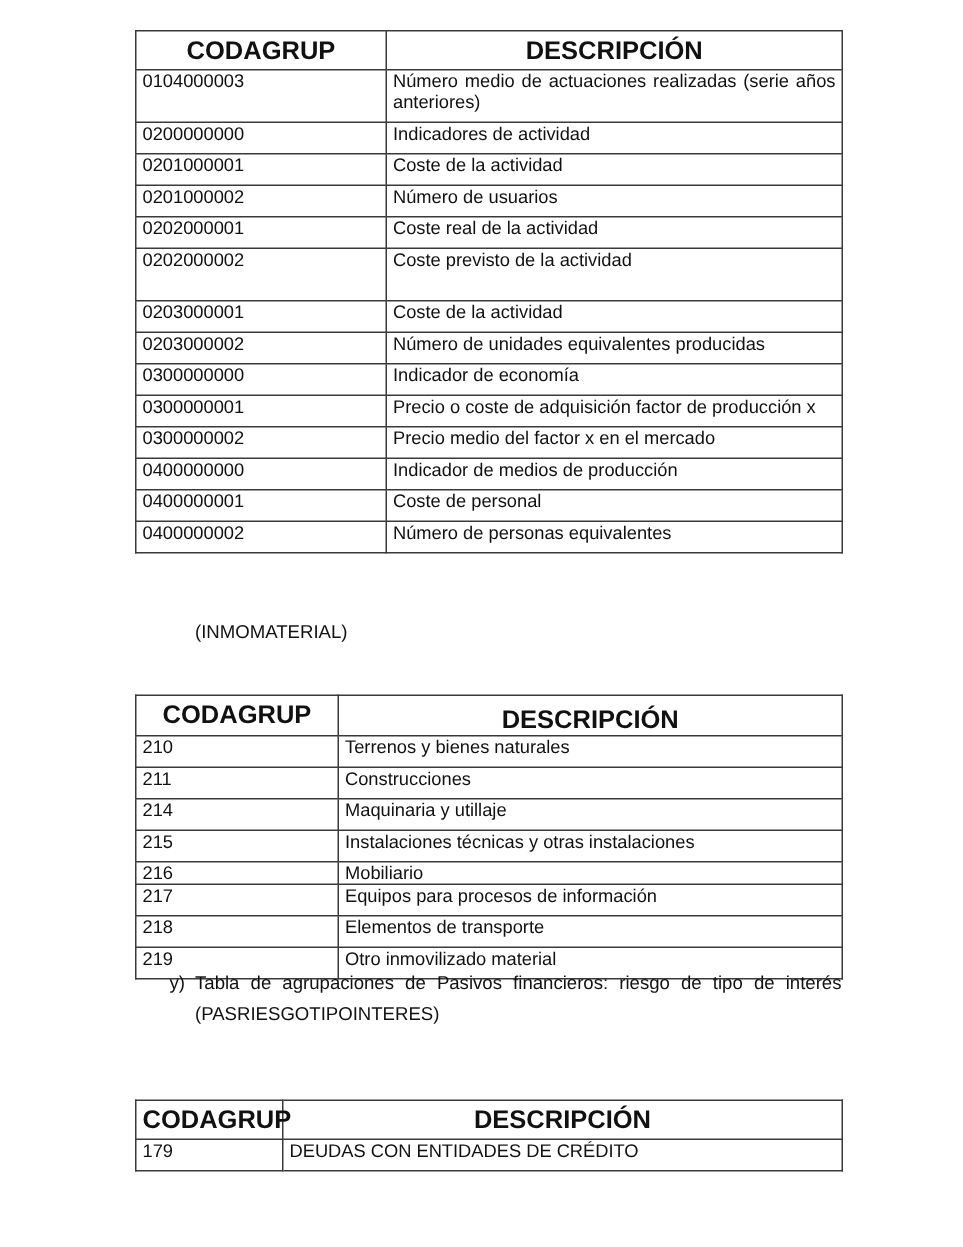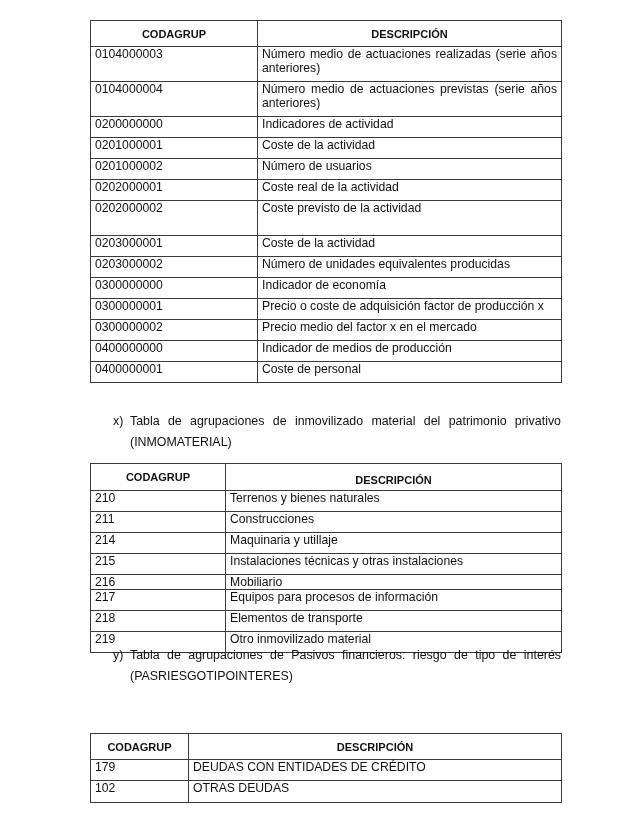--- a/index.html
+++ b/index.html
@@ -8,21 +8,21 @@
     font-family: "Liberation Sans", sans-serif; color: #111;
   }
   table.t {
     position: absolute; border-collapse: collapse;
     border: 1.5px solid #3a3a3a; font-size: 12.2px; table-layout: fixed;
   }
   table.t th, table.t td {
     border: 1px solid #3a3a3a; padding: 0 4px; vertical-align: top; line-height: 14px;
   }
   table.t th {
-    font-weight: bold; text-align: center; vertical-align: middle; font-size: 11px;
+    font-weight: bold; text-align: center; vertical-align: middle; font-size: 17px;
   }
   table.t td.desc { text-align: justify; }
   .para {
     position: absolute; font-size: 12.4px; line-height: 21px; text-align: justify;
     text-align-last: auto;
   }
   .para .line1 { display: block; text-align: justify; text-align-last: justify; }
   .para .line2 { display: block; padding-left: 17px; }
   .lbl { display: inline-block; width: 17px; }
 </style>
@@ -37,24 +37,20 @@
   <thead>
     <tr style="height:26px">
       <th>CODAGRUP</th>
       <th>DESCRIPCIÓN</th>
     </tr>
   </thead>
   <tbody>
     <tr style="height:35px">
         <td>0104000003</td>
         <td class="desc">Número medio de actuaciones realizadas (serie años anteriores)</td>
-      </tr>
-    <tr style="height:35px">
-        <td>0104000004</td>
-        <td class="desc">Número medio de actuaciones previstas (serie años anteriores)</td>
       </tr>
     <tr style="height:21px">
         <td>0200000000</td>
         <td class="desc">Indicadores de actividad</td>
       </tr>
     <tr style="height:21px">
         <td>0201000001</td>
         <td class="desc">Coste de la actividad</td>
       </tr>
     <tr style="height:21px">
@@ -90,25 +86,28 @@
         <td class="desc">Precio medio del factor x en el mercado</td>
       </tr>
     <tr style="height:21px">
         <td>0400000000</td>
         <td class="desc">Indicador de medios de producción</td>
       </tr>
     <tr style="height:21px">
         <td>0400000001</td>
         <td class="desc">Coste de personal</td>
       </tr>
+    <tr style="height:21px">
+        <td>0400000002</td>
+        <td class="desc">Número de personas equivalentes</td>
+      </tr>
   </tbody>
 </table>
 
 <div class="para" style="left:113px; top:411px; width:448px;">
-  <span class="line1"><span class="lbl">x)</span><span>Tabla de agrupaciones de inmovilizado material del patrimonio privativo</span></span>
   <span class="line2">(INMOMATERIAL)</span>
 </div>
 
 <table class="t" style="left:90px; top:463px; width:471px;">
   <colgroup>
       <col style="width:135px">
       <col style="width:336px">
     </colgroup>
   <thead>
     <tr style="height:27px">
@@ -166,18 +165,14 @@
     <tr style="height:26px">
       <th>CODAGRUP</th>
       <th>DESCRIPCIÓN</th>
     </tr>
   </thead>
   <tbody>
     <tr style="height:21px">
         <td>179</td>
         <td class="desc">DEUDAS CON ENTIDADES DE CRÉDITO</td>
       </tr>
-    <tr style="height:22px">
-        <td>102</td>
-        <td class="desc">OTRAS DEUDAS</td>
-      </tr>
   </tbody>
 </table>
 
 </body></html>

